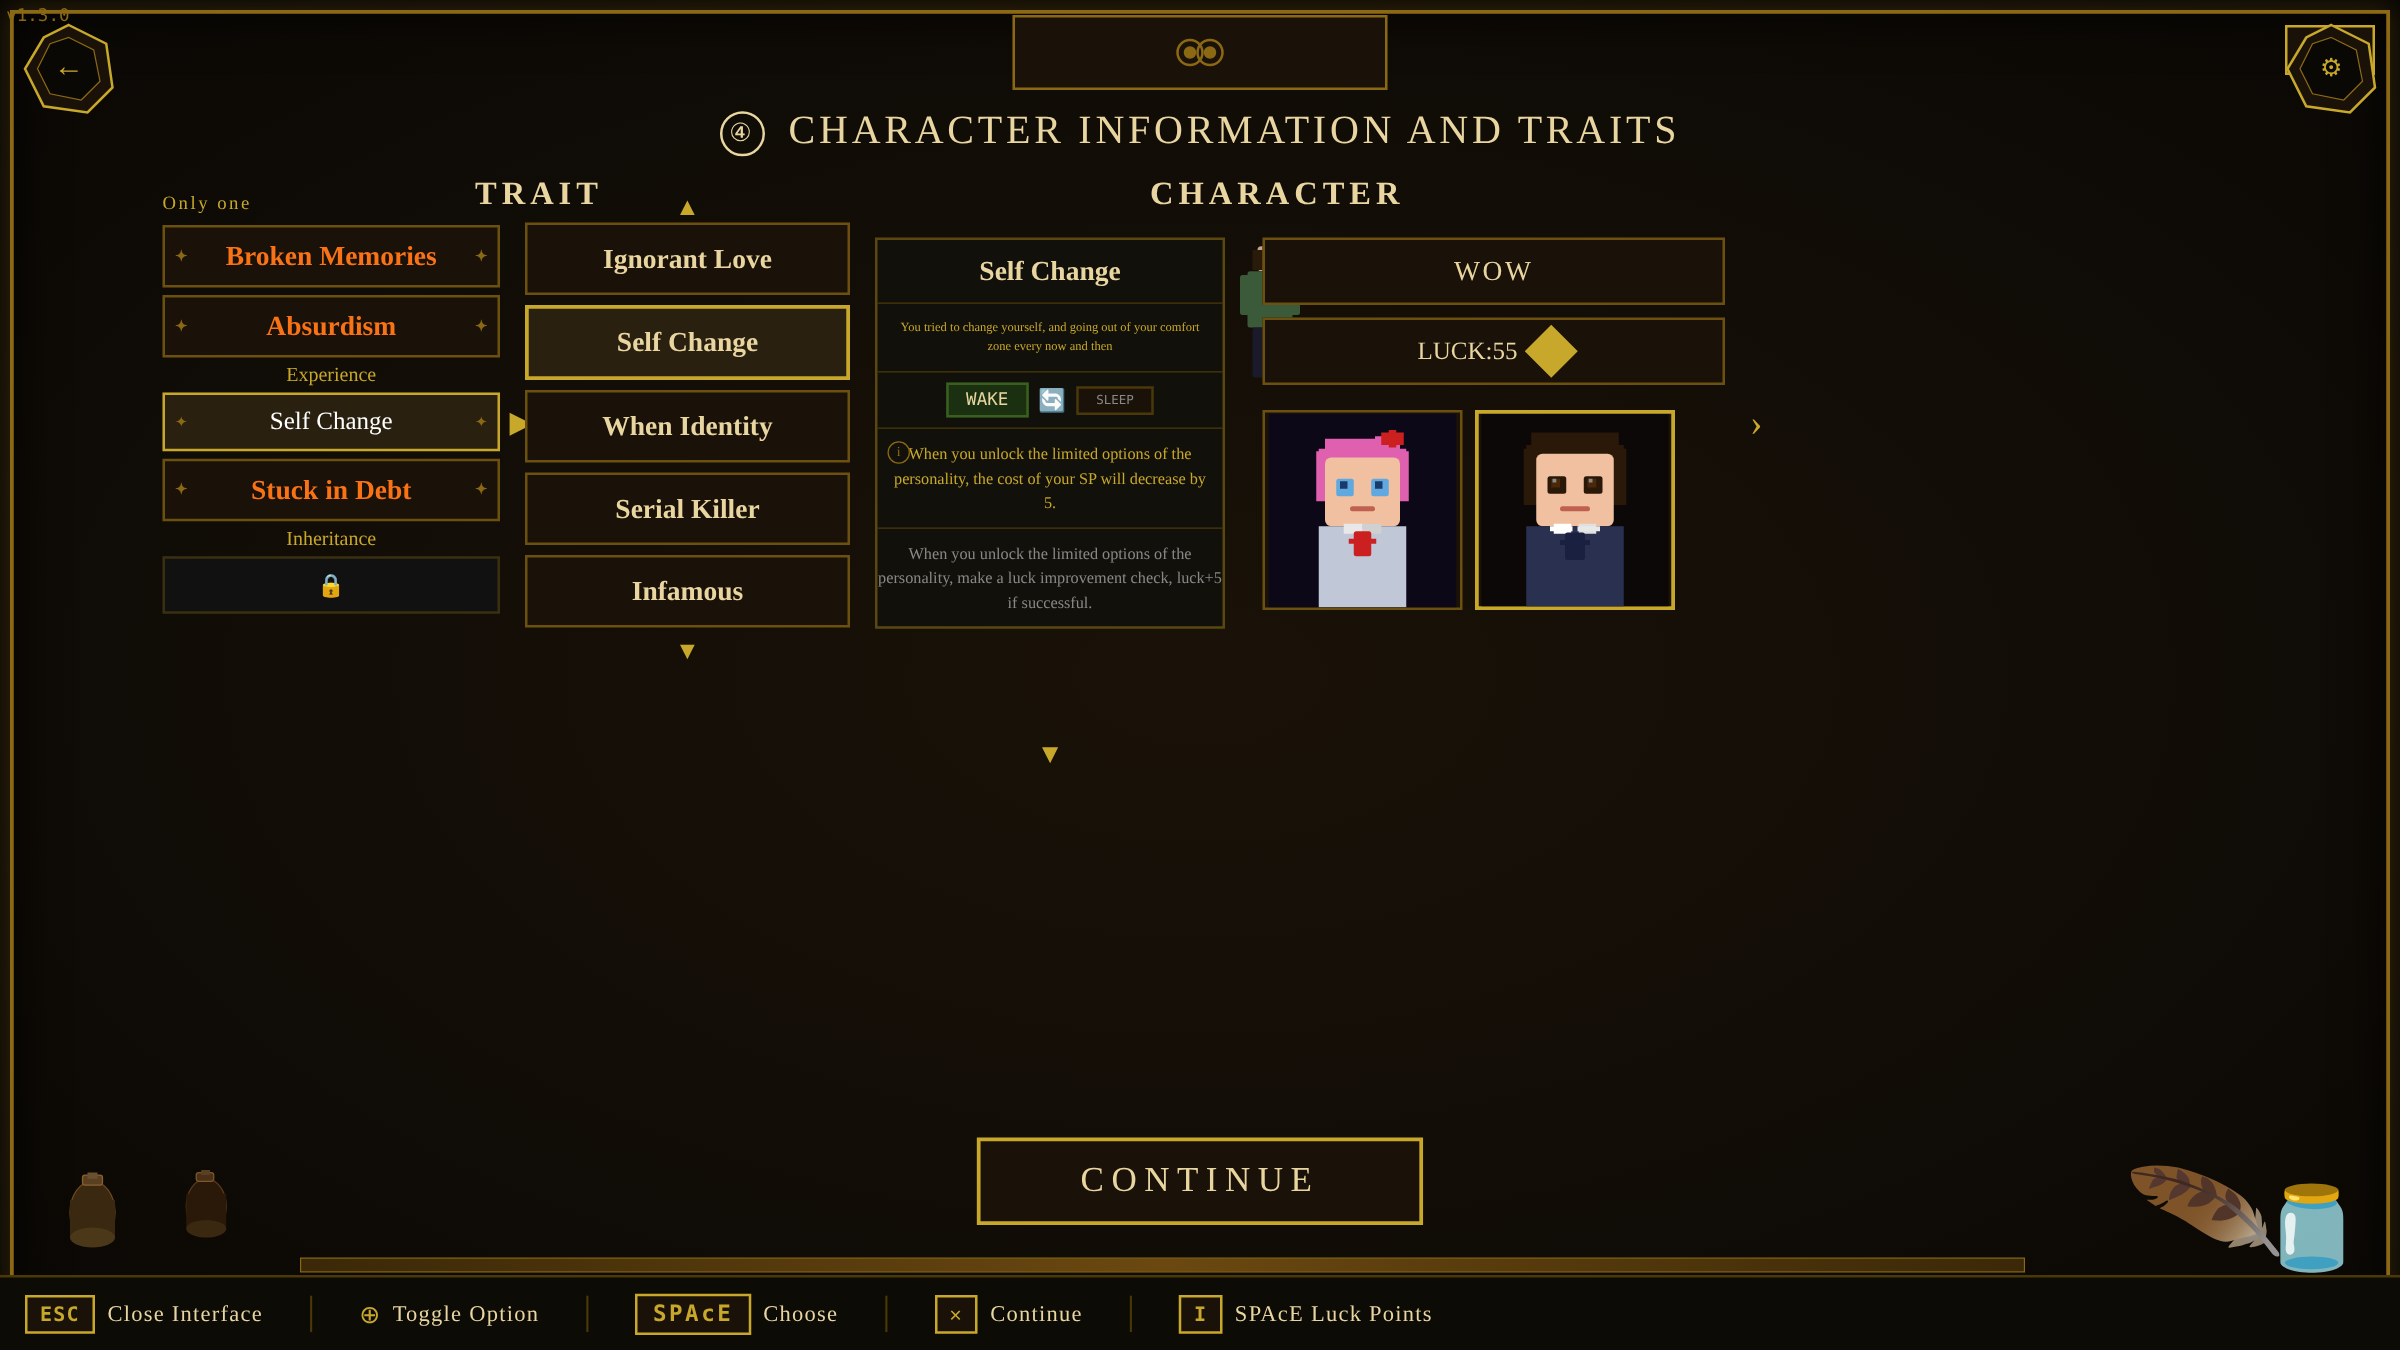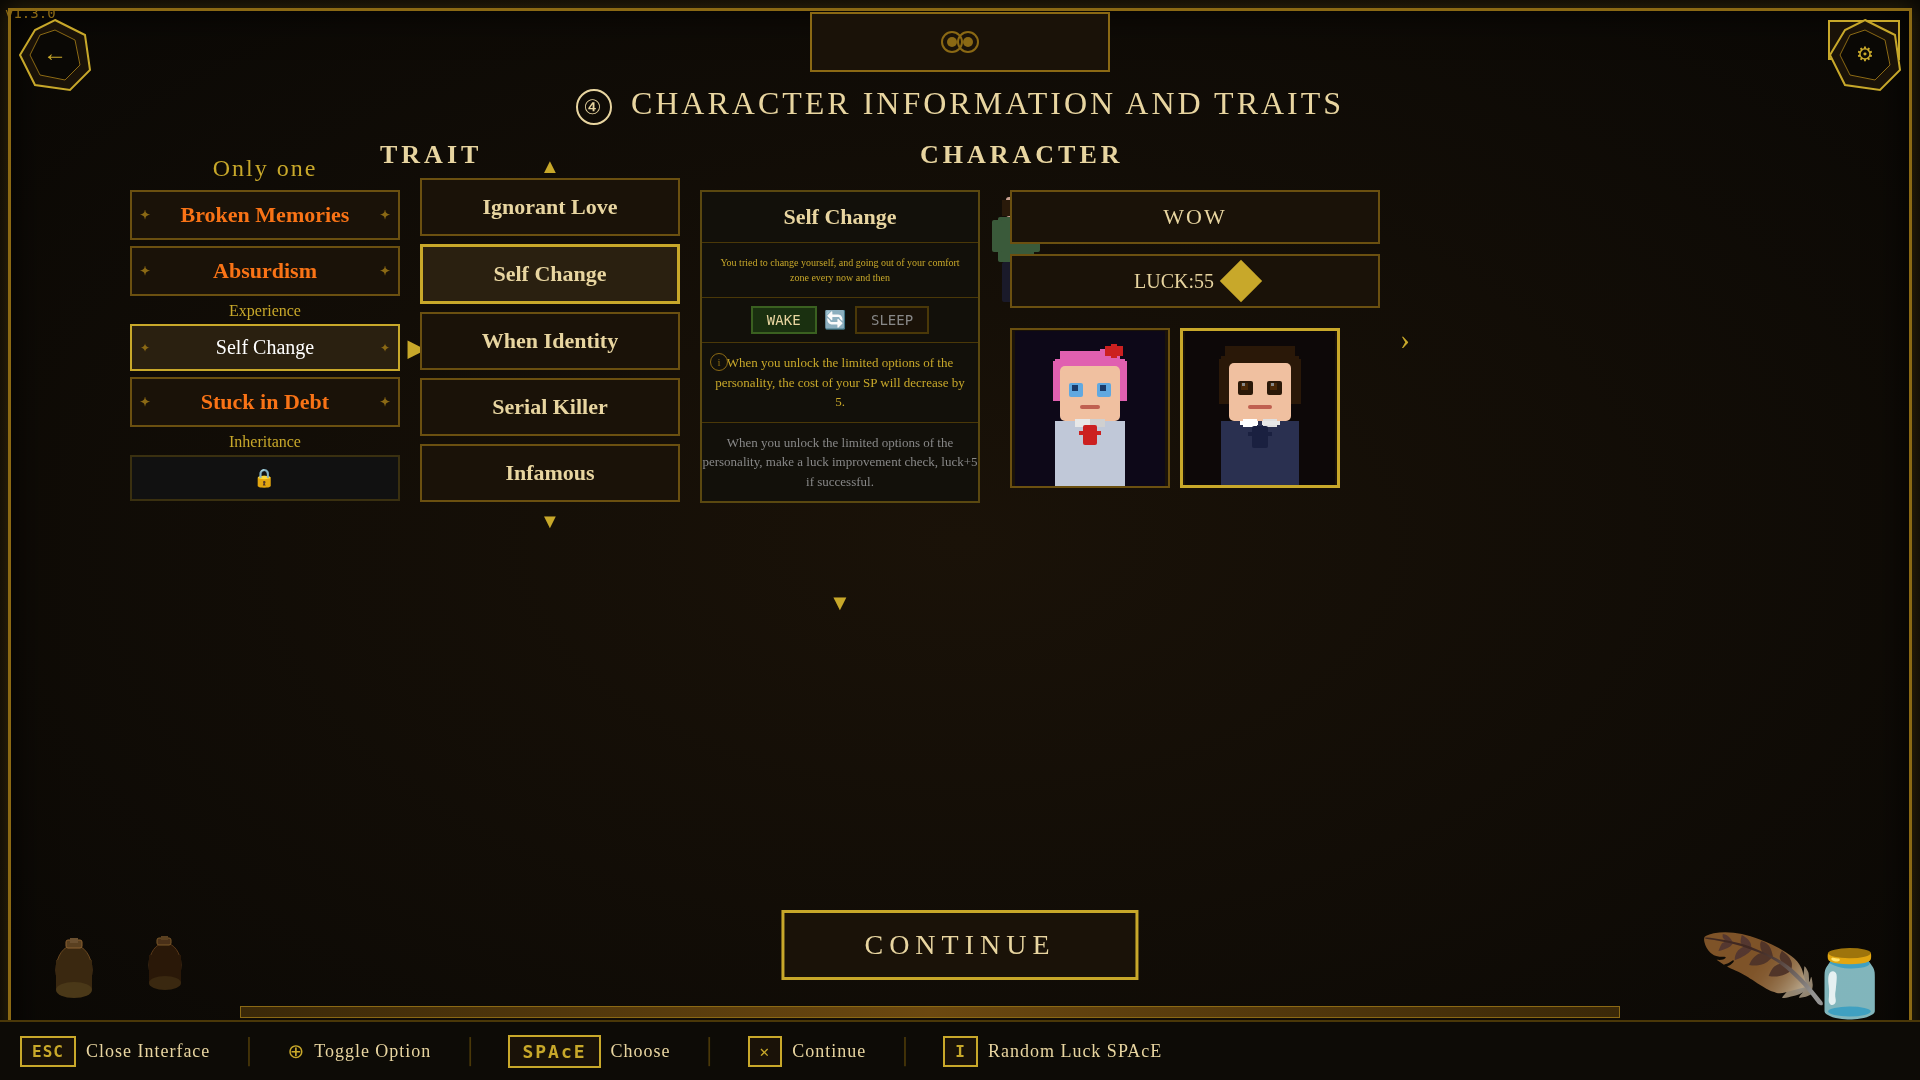--- a/index.html
+++ b/index.html
@@ -121,22 +121,22 @@
 
     
     .left-panel {
       position: absolute;
       top: 155px;
       left: 130px;
       width: 270px;
     }
 
     .only-one-label {
-      text-align: center;
-      font-size: 24px;
+      text-align: left;
+      font-size: 15px;
       color: #c8a82a;
       margin-bottom: 8px;
       letter-spacing: 2px;
     }
 
     .trait-item {
       width: 100%;
       background: #1a1208;
       border: 2px solid #6b5010;
       color: #f97316;
@@ -282,21 +282,21 @@
       font-size: 14px;
       font-family: monospace;
       cursor: pointer;
     }
 
     .sleep-btn {
       background: #1a1208;
       border: 2px solid #4a3808;
       color: #888;
       padding: 4px 14px;
-      font-size: 14px;
+      font-size: 10px;
       font-family: monospace;
       cursor: pointer;
     }
 
     .toggle-separator {
       color: #8b6914;
       font-size: 18px;
     }
 
     .detail-effect {
@@ -766,15 +766,15 @@
 
   <div class="hotkey-group">
     <span class="hotkey-badge">✕</span>
     <span class="hotkey-label">Continue</span>
   </div>
 
   <span class="hotkey-separator">│</span>
 
   <div class="hotkey-group">
     <span class="hotkey-badge">I</span>
-    <span class="hotkey-label">Random Luck SPAcE</span>
+    <span class="hotkey-label">SPAcE Luck Points</span>
   </div>
 </div>
 
 </body></html>

